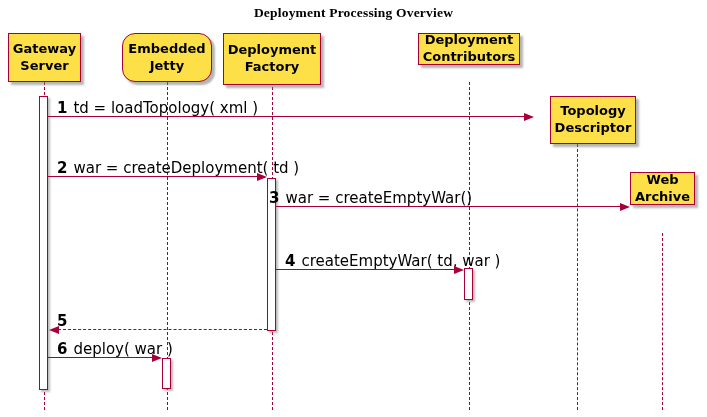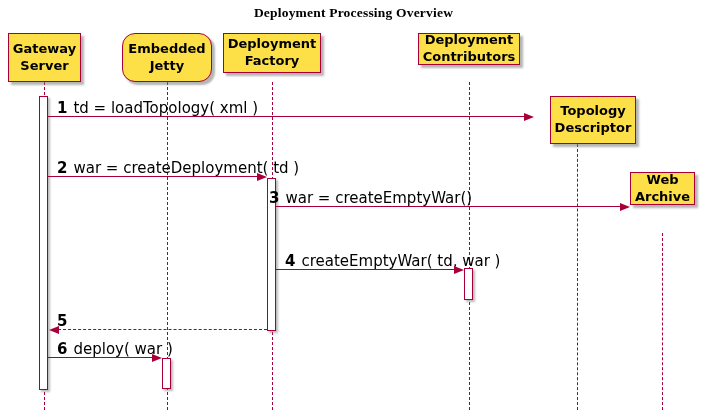--- a/index.html
+++ b/index.html
@@ -90,21 +90,21 @@
     <div class="msg-line" style="left:48px;top:357px;width:105px;"></div>
     <div class="ah-r" style="left:152px;top:353.5px;"></div>
   </div>
 
   <div class="pbox" style="left:8px;top:33px;width:73px;height:49px;">
       <span>Gateway Server</span>
     </div>
   <div class="pbox" style="left:122px;top:33px;width:90px;height:49px;border-radius:13px;">
       <span>Embedded Jetty</span>
     </div>
-  <div class="pbox" style="left:223px;top:33px;width:98px;height:40px;">
+  <div class="pbox" style="left:223px;top:33px;width:98px;height:52px;">
       <span>Deployment Factory</span>
     </div>
   <div class="pbox" style="left:418px;top:33px;width:102px;height:32px;">
       <span>Deployment Contributors</span>
     </div>
   <div class="pbox" style="left:534px;top:96px;width:86px;height:48px;margin-left:16px;">
       <span>Topology Descriptor</span>
     </div>
   <div class="pbox" style="left:630px;top:172px;width:65px;height:33px;">
       <span>Web Archive</span>

